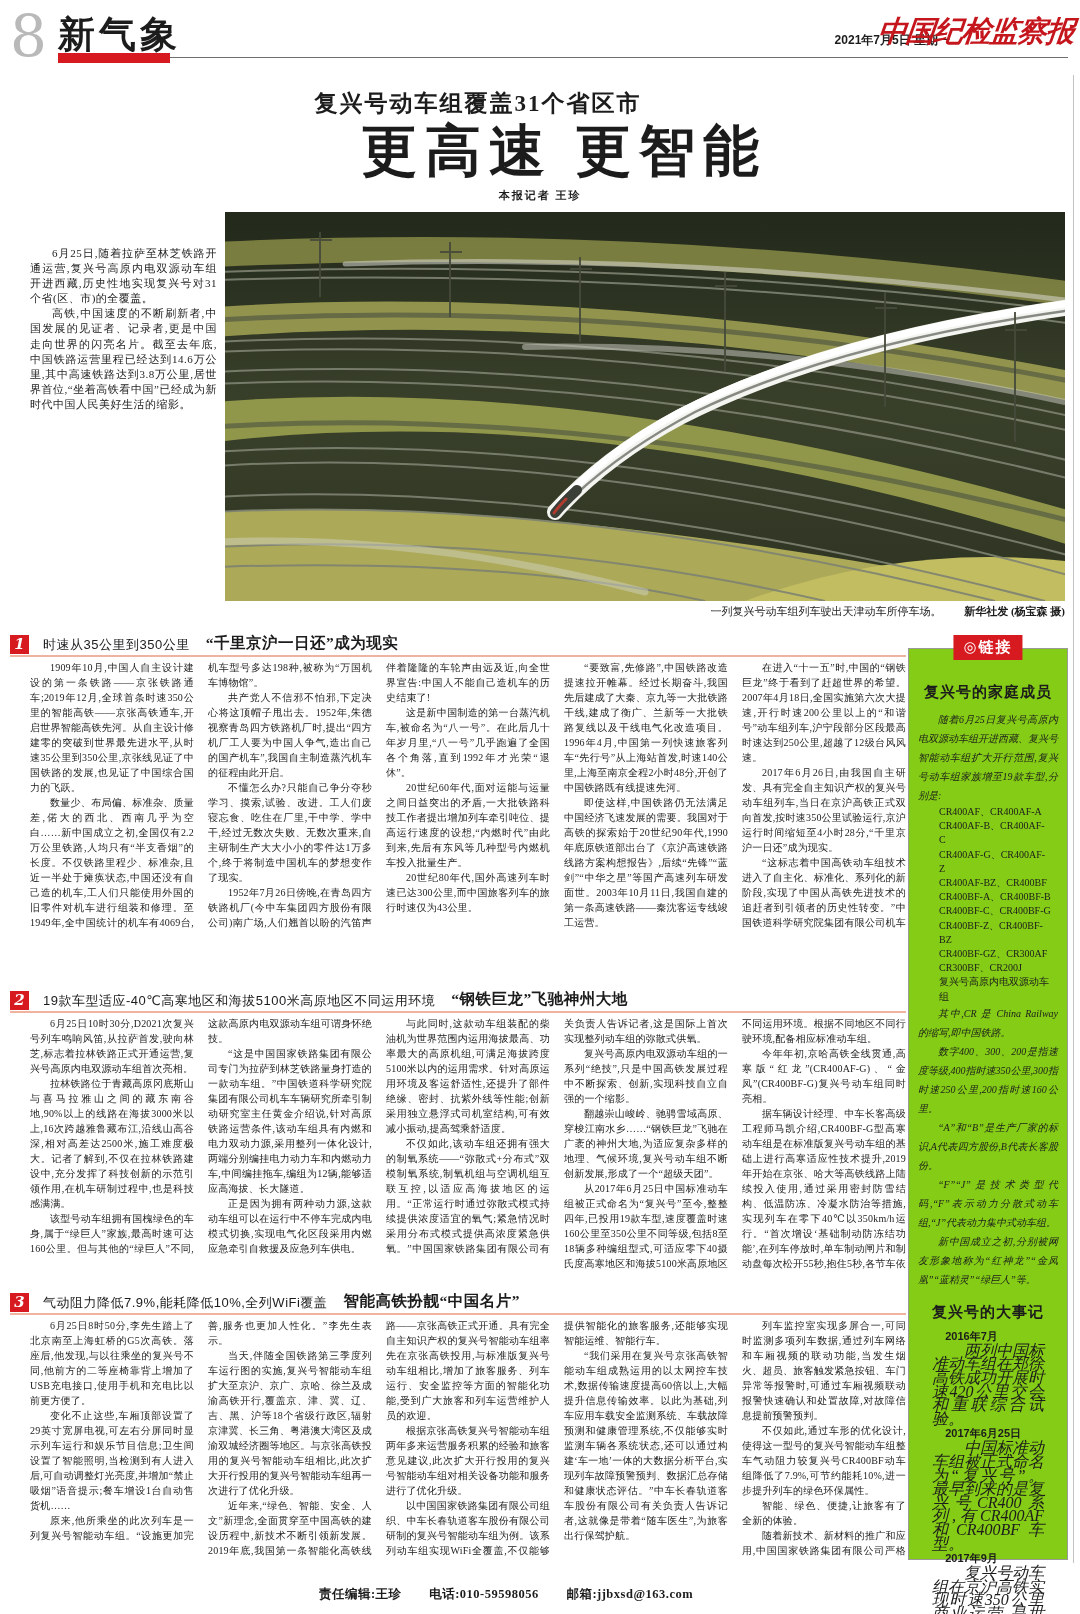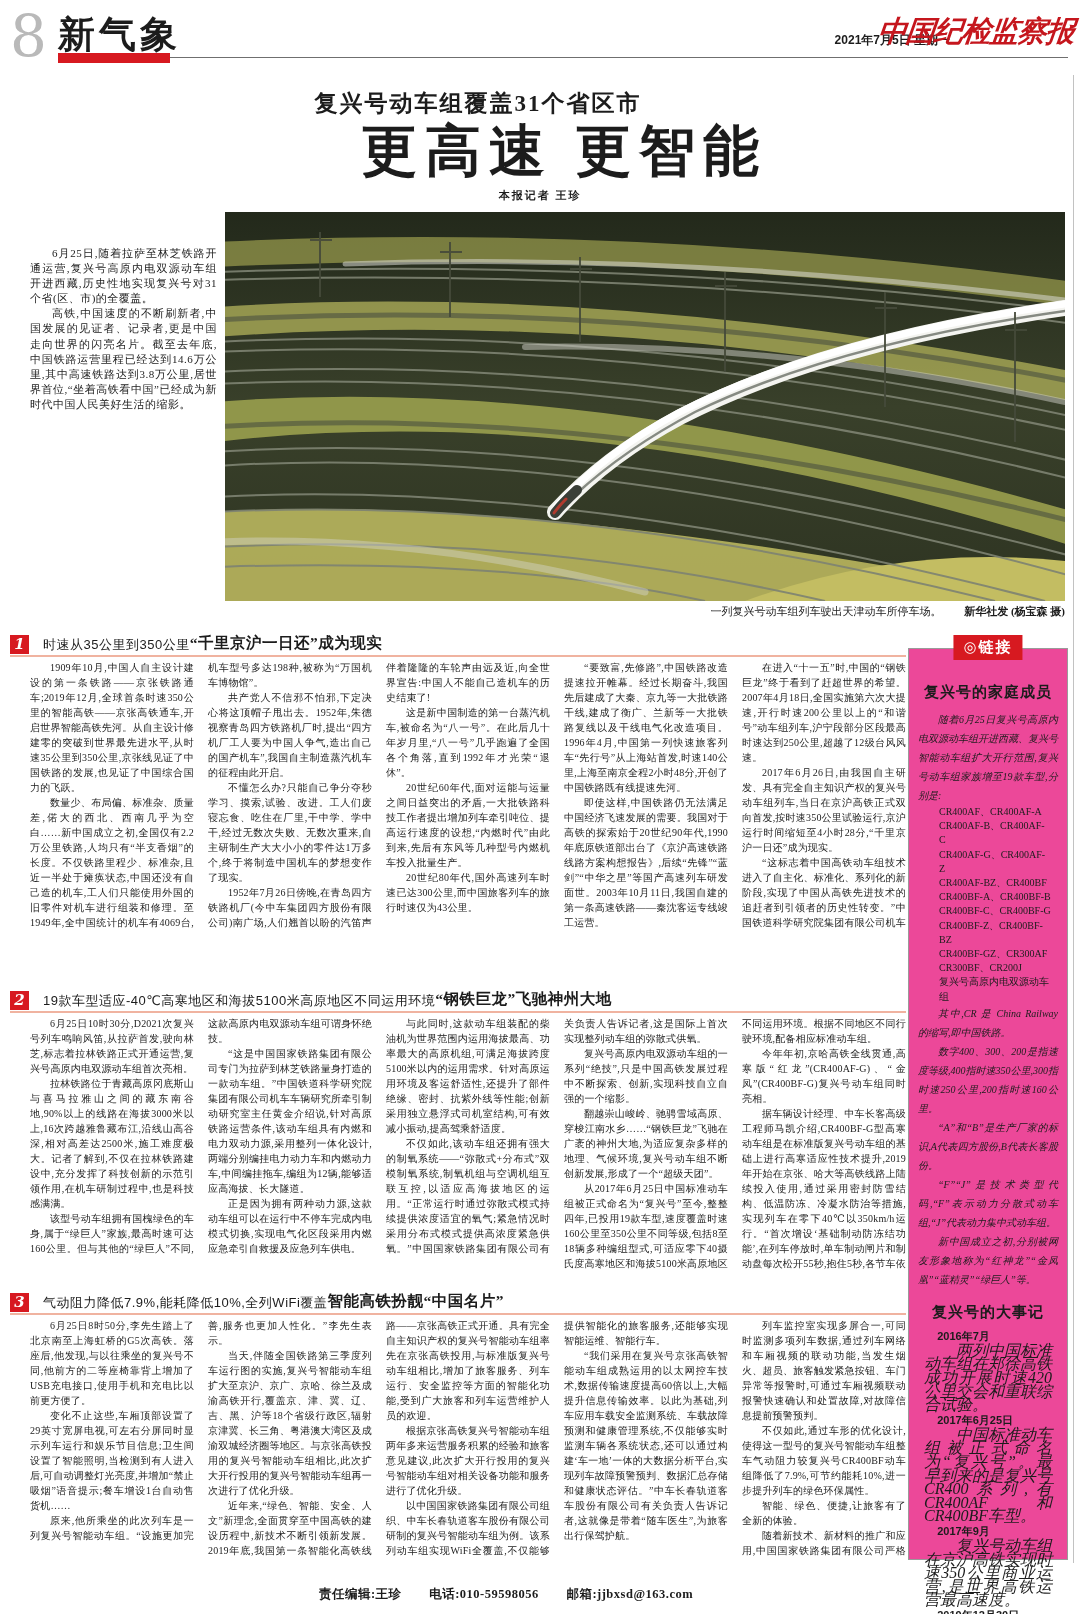--- a/index.html
+++ b/index.html
@@ -27,42 +27,42 @@
   .photo{position:absolute;left:225px;top:212px;width:840px;height:389px;margin:0;overflow:hidden;background:#39402c;}
   .caption-row{position:absolute;left:225px;top:604px;width:840px;text-align:right;font-size:11px;}
   .caption-row .cap{margin-right:20px;}
   .caption-row .credit{font-weight:bold;}
 
   
   .sec-head{position:absolute;left:10px;height:22px;display:flex;align-items:flex-end;}
   .num-box{width:19px;height:19px;background:#d71920;color:#fff;text-align:center;font-size:15px;line-height:19px;
            font-style:italic;font-weight:bold;margin-right:14px;font-family:"DejaVu Serif",serif;}
   .sec-sub{font-size:13px;letter-spacing:.5px;font-family:"Liberation Sans","DejaVu Sans",sans-serif;}
-  .sec-title{font-size:15.5px;font-weight:bold;margin-left:0;letter-spacing:.5px;}
+  .sec-title{font-size:15.5px;font-weight:bold;margin-left:16px;letter-spacing:.5px;}
   .sec-rule{position:absolute;left:10px;width:896px;border-top:2px solid #f0b3a0;}
   .cols{position:absolute;left:30px;width:876px;column-gap:14px;column-count:5;column-fill:auto;overflow:hidden;}
   .cols p{margin:0;font-size:10px;line-height:15px;text-align:justify;text-indent:2em;letter-spacing:.2px;}
 
   #s1-cols{top:660px;height:282px;}
   #s2-cols{top:1016px;height:266px;}
   #s3-cols{top:1318px;height:252px;}
   #s1-head{top:632px;} #s2-head{top:988px;} #s3-head{top:1290px;}
   #s1-rule{top:655px;} #s2-rule{top:1011px;} #s3-rule{top:1313px;}
 
   
-  .sidebar{position:absolute;left:908px;top:648px;width:158px;height:910px;border:1px solid #9a9a9a;background:#ec4899;}
+  .sidebar{position:absolute;left:908px;top:648px;width:158px;height:910px;border:1px solid #9a9a9a;background:#84cc16;}
   .badge{position:absolute;left:50%;top:-14px;transform:translateX(-50%);background:#d71920;color:#fff;
          font-size:15px;font-weight:bold;letter-spacing:2px;padding:3px 10px;font-family:"Liberation Sans","DejaVu Sans",sans-serif;}
   .sb-title{margin:34px 6px 8px;text-align:center;font-size:15px;font-weight:bold;letter-spacing:1px;}
   .sb-title2{margin:14px 6px 6px;text-align:center;font-size:15px;font-weight:bold;letter-spacing:1px;}
   .kai{font-style:italic;}
   .sb-par p{margin:0 9px;font-size:10px;line-height:19px;text-align:justify;text-indent:2em;}
   .models{margin:0 16px 0 30px;}
   .models p{margin:0;font-size:10px;line-height:14.2px;font-style:normal;}
-  .events .ev{margin:0 15px;}
+  .events .ev{margin:0 23px;}
   .events .ev-date{font-family:"Liberation Sans","DejaVu Sans",sans-serif;font-weight:bold;font-size:11px;
                    line-height:16px;text-indent:1.2em;margin:0;font-style:normal;}
   .events .ev-text{margin:0;font-size:16px;line-height:13.6px;text-align:justify;text-indent:2em;white-space:pre-line;}
 
   .right-hairline{position:absolute;left:1073px;top:75px;height:1488px;border-left:1px solid #c2c2c2;}
 
   
   .footer{position:absolute;left:0;top:1586px;width:1012px;text-align:center;font-size:12.5px;font-weight:bold;letter-spacing:.5px;}
   .footer span{margin:0 12px;}
 </style>

